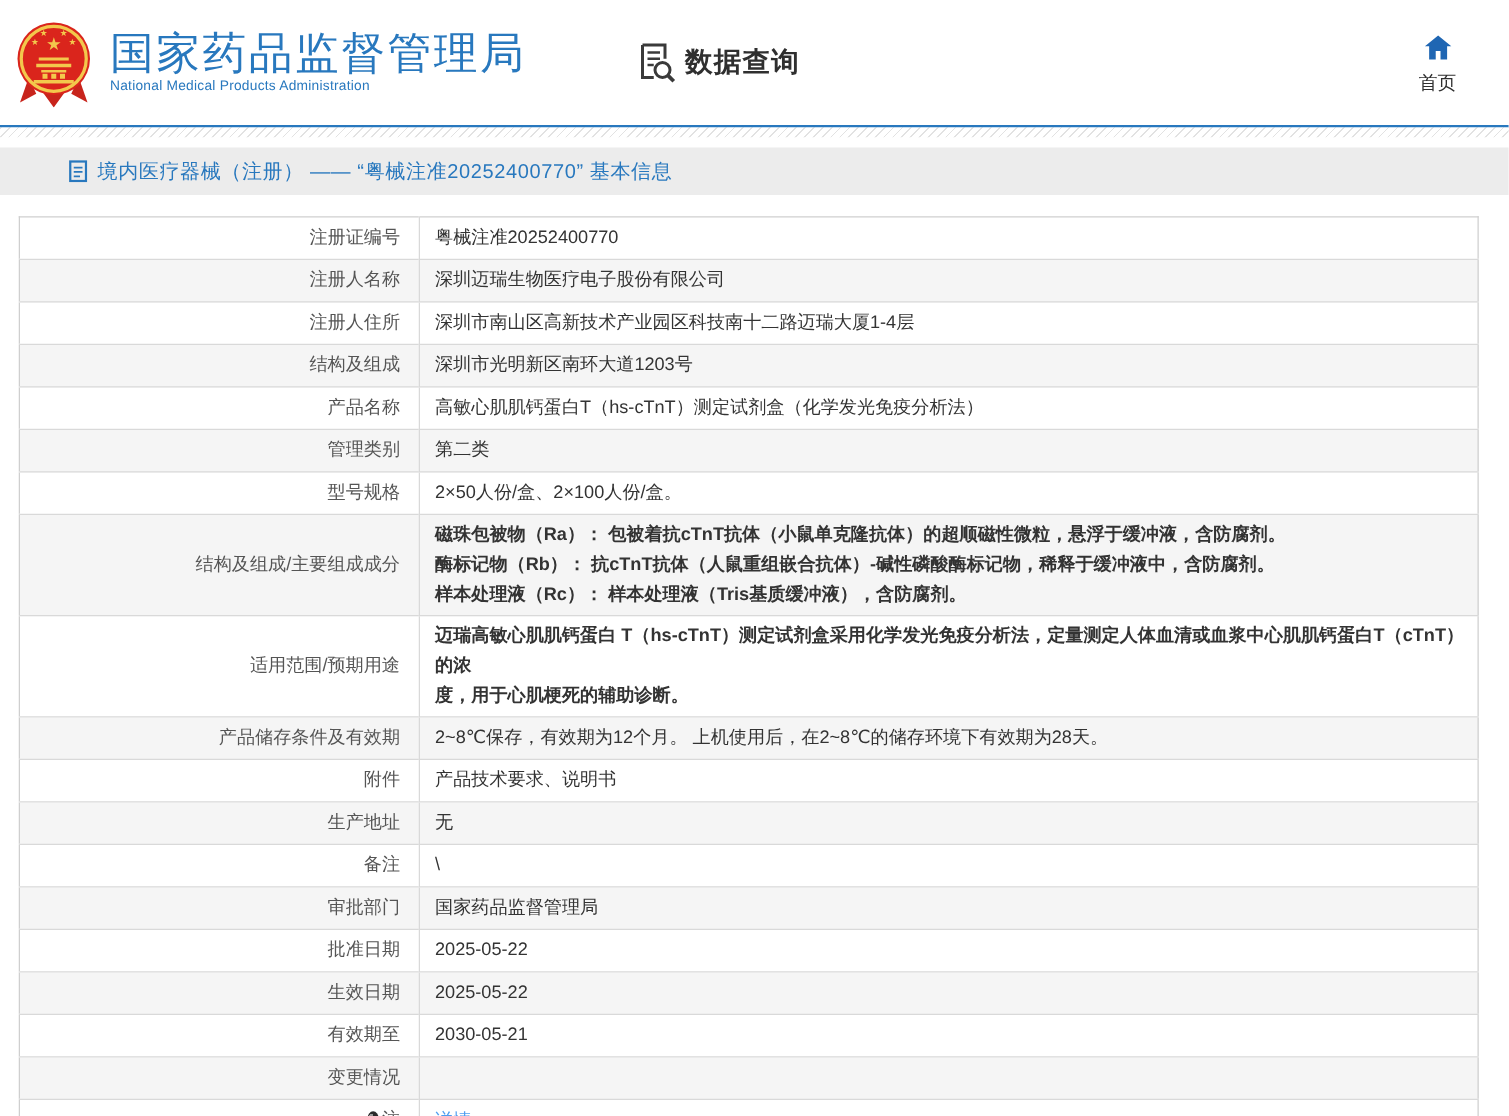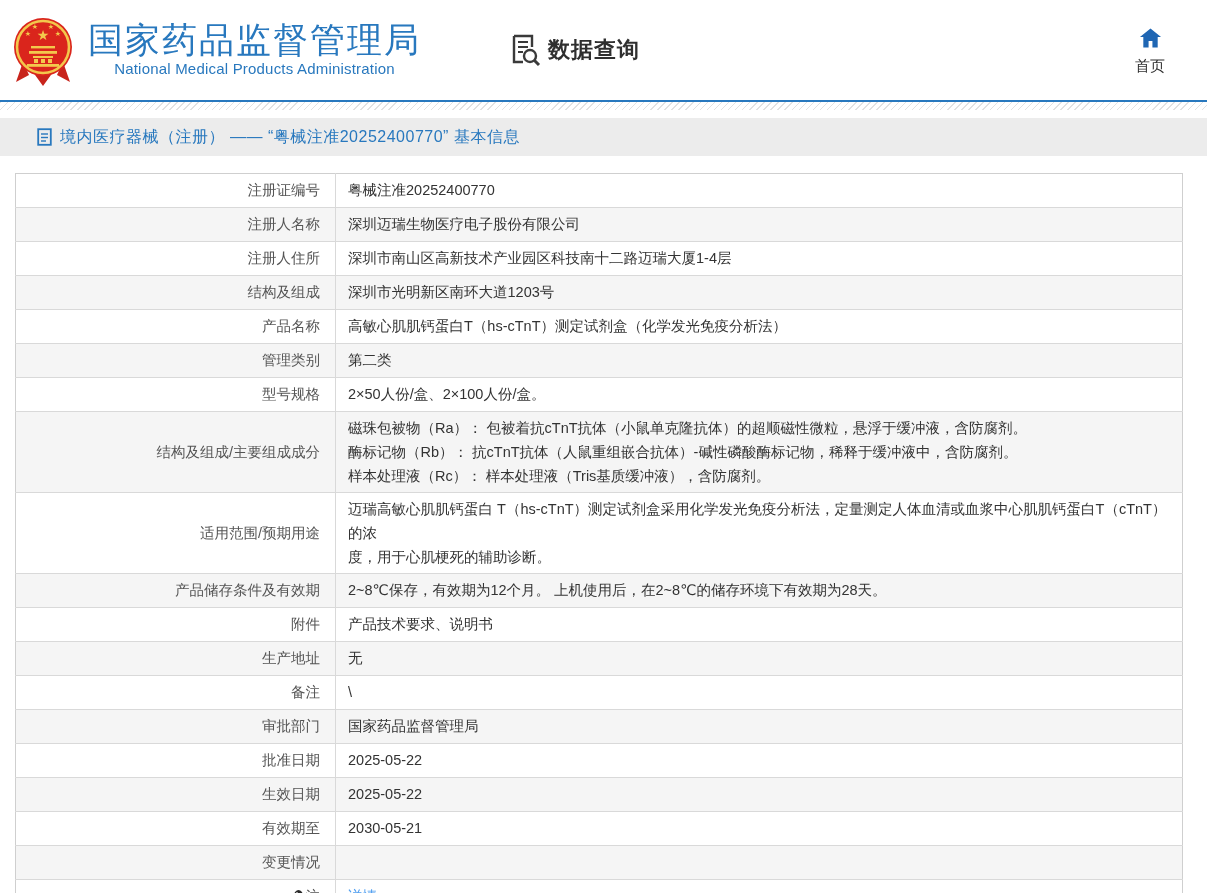--- a/index.html
+++ b/index.html
@@ -33,25 +33,24 @@
   .emblem{width:66px;height:70px;flex:0 0 auto;margin-top:2px;}
   .org-names{margin-left:12px;}
   .org-cn{
     font-size:35px;
     font-weight:normal;
     color:var(--brand-blue);
     letter-spacing:2px;
     line-height:34px;
   }
   .org-en{
-    font-size:15px;
+    font-size:11px;
     color:var(--brand-blue);
     margin-top:3px;
     letter-spacing:.2px;
-    text-align:center;
   }
   .section-title{
     display:flex;
     align-items:center;
     margin-left:88px;
     gap:7px;
     cursor:pointer;
   }
   .section-title .st-label{
     font-size:22px;
@@ -84,21 +83,21 @@
     height:8px;
     background:repeating-linear-gradient(135deg,#e2e2e2 0,#e2e2e2 1px,#ffffff 1px,#ffffff 5px);
   }
   .gap-white{height:8px;background:#fff;}
   
   .breadcrumb-bar{
     height:38px;
     background:var(--bar-gray);
     display:flex;
     align-items:center;
-    padding-left:37px;
+    padding-left:55px;
     gap:8px;
   }
   .breadcrumb-text{
     font-size:16px;
     color:var(--brand-blue);
     letter-spacing:.5px;
   }
   
   .main-area{padding:17px 15px 0 15px;background:#fff;}
   .info-table{
@@ -121,21 +120,21 @@
     border-right:1px solid var(--border-gray);
     line-height:19px;
   }
   .value-cell{
     vertical-align:middle;
     padding:7px 10px 7px 12px;
     color:var(--text-dark);
   }
   .value-line{line-height:19px;}
   tr.multi .value-cell{padding-top:4px;padding-bottom:4px;}
-  tr.multi .value-line{line-height:24px;}
+  tr.multi .value-line{line-height:24px;font-weight:bold;}
   .detail-link{
     color:var(--link-blue);
     text-decoration:none;
     cursor:pointer;
   }
   .note-icon{
     display:inline-block;
     width:9px;height:12px;
     background:radial-gradient(circle at 32% 30%, #9a9a9a 0 1.5px, #2b2b2b 1.6px);
     border-radius:50% 50% 50% 18%;

